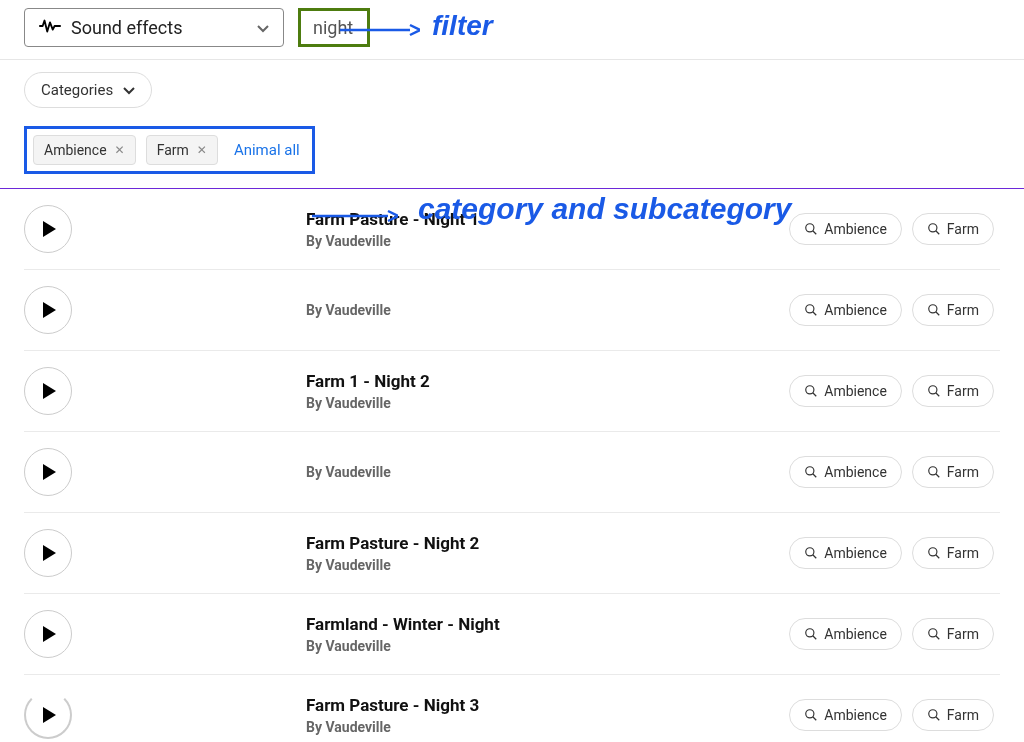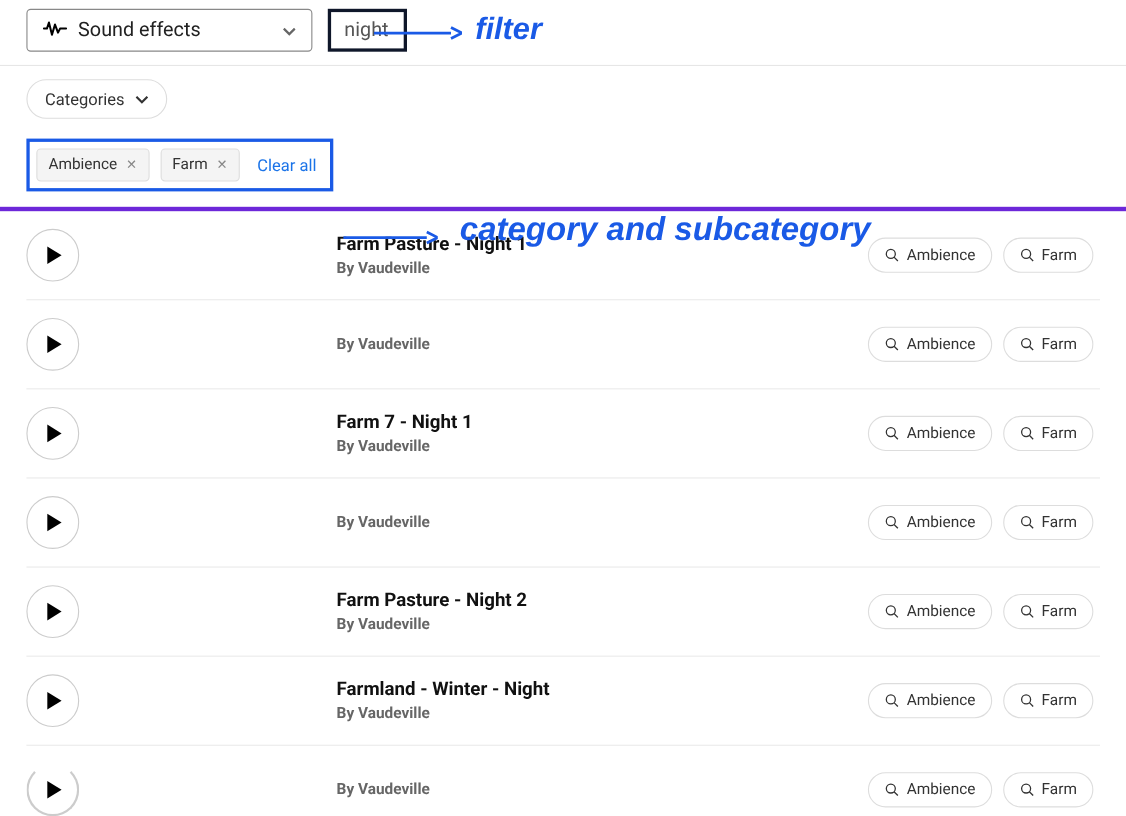--- a/index.html
+++ b/index.html
@@ -4,29 +4,29 @@
 <style>
   * { box-sizing: border-box; margin: 0; padding: 0; }
   body { font-family: -apple-system, BlinkMacSystemFont, "Segoe UI", Roboto, Arial, sans-serif; background: #fff; width: 1024px; color: #000; }
 
   .top-bar { display: flex; align-items: center; padding: 8px 24px 12px 24px; border-bottom: 1px solid #e6e6e6; position: relative; }
   .type-select { display: flex; align-items: center; border: 1px solid #888; border-radius: 4px; padding: 8px 14px; width: 260px; cursor: pointer; }
   .wave-icon { margin-right: 10px; }
   .type-label { font-size: 18px; flex: 1; color: #222; }
   .chevron-down { color: #666; }
 
-  .search-wrap { margin-left: 14px; border: 3px solid #0f172a; padding: 6px 12px; min-width: 72px; }
+  .search-wrap { margin-left: 14px; border: 3px solid #4d7c0f; padding: 6px 12px; min-width: 72px; }
   .search-text { font-size: 18px; color: #555; }
 
   .annotation-arrow1 { position: absolute; left: 340px; top: 22px; display: flex; align-items: center; }
   .annotation-arrow2 { position: absolute; left: 312px; top: 148px; display: flex; align-items: center; }
   .annot-text1 { position: absolute; left: 432px; top: 10px; font-size: 28px; color: #1a5ae6; font-family: Arial, sans-serif; font-weight: bold; font-style: italic; }
   .annot-text2 { position: absolute; left: 418px; top: 132px; font-size: 30px; color: #1a5ae6; font-family: Arial, sans-serif; font-weight: bold; font-style: italic; }
 
-  .filters-bar { padding: 12px 24px 14px 24px; border-bottom: 4px solid #6d28d9; position: relative; }
+  .filters-bar { padding: 12px 24px 14px 24px; border-bottom: 1px solid #6d28d9; position: relative; }
   .categories-btn { display: inline-flex; align-items: center; border: 1px solid #ddd; border-radius: 24px; padding: 8px 16px; font-size: 15px; color: #333; cursor: pointer; margin-bottom: 18px; }
   .categories-btn .chev { margin-left: 10px; }
 
   .active-filters { display: flex; align-items: center; gap: 12px; }
   .filter-box { border: 3px solid #1a5ae6; padding: 6px 6px; display: inline-flex; align-items: center; gap: 10px; }
   .chip { display: inline-flex; align-items: center; background: #f4f4f4; border: 1px solid #ddd; border-radius: 4px; padding: 6px 10px; font-size: 14px; color: #333; cursor: pointer; }
   .chip .x { margin-left: 8px; color: #888; font-size: 12px; }
   .clear-all { color: #1a73e8; font-size: 15px; cursor: pointer; padding: 4px 6px; }
 
   .results { padding: 0 24px; }
@@ -88,21 +88,21 @@
   <div class="active-filters">
     <div class="filter-box">
       <div class="chip">
         <span>Ambience</span>
         <span class="x">✕</span>
       </div>
       <div class="chip">
         <span>Farm</span>
         <span class="x">✕</span>
       </div>
-      <span class="clear-all">Clear all</span>
+      <span class="clear-all">Animal all</span>
     </div>
   </div>
 
   <div class="annotation-arrow2">
     <svg width="86" height="16" viewBox="0 0 86 16">
         <line x1="0" y1="8" x2="76" y2="8" stroke="#1a5ae6" stroke-width="2.5"></line>
         <path d="M76 3 L86 8 L76 13" stroke="#1a5ae6" stroke-width="2.5" fill="none"></path>
       </svg>
   </div>
   <div class="annot-text2">category and subcategory</div>
@@ -159,21 +159,21 @@
           <span>Farm</span>
         </div>
     </div>
   </div>
 
   <div class="row">
     <div class="play-btn">
         <div class="play-tri"></div>
       </div>
     <div class="track-info">
-      <div class="track-title">Farm 7 - Night 1</div>
+      <div class="track-title">Farm 1 - Night 2</div>
       <div class="track-by">By Vaudeville</div>
     </div>
     <div class="row-tags">
       <div class="tag-pill">
           <svg width="14" height="14" viewBox="0 0 24 24">
             <circle cx="10" cy="10" r="7" stroke="#333" stroke-width="2" fill="none"></circle>
             <line x1="15" y1="15" x2="21" y2="21" stroke="#333" stroke-width="2"></line>
           </svg>
           <span>Ambience</span>
         </div>
@@ -263,20 +263,21 @@
         </div>
     </div>
   </div>
 
   <div class="row" style="border-bottom:none">
     <div class="spinner-btn">
       <div class="spinner-ring"></div>
       <div class="play-tri"></div>
     </div>
     <div class="track-info">
+      <div class="track-title">Farm Pasture - Night 3</div>
       <div class="track-by">By Vaudeville</div>
     </div>
     <div class="row-tags">
       <div class="tag-pill">
           <svg width="14" height="14" viewBox="0 0 24 24">
             <circle cx="10" cy="10" r="7" stroke="#333" stroke-width="2" fill="none"></circle>
             <line x1="15" y1="15" x2="21" y2="21" stroke="#333" stroke-width="2"></line>
           </svg>
           <span>Ambience</span>
         </div>

